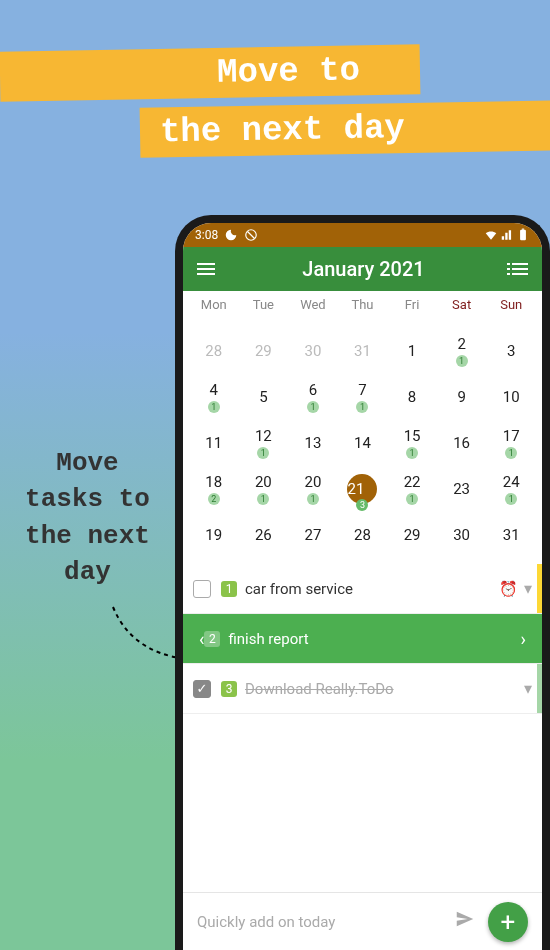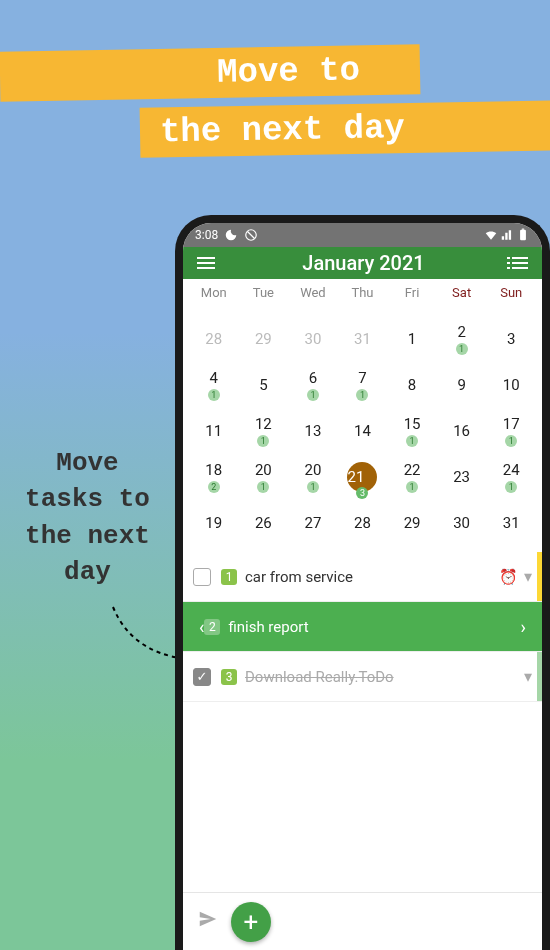--- a/index.html
+++ b/index.html
@@ -22,32 +22,32 @@
     position: absolute; left: 105px; top: 605px; width: 110px; height: 65px;
   }
   .phone {
     position: absolute; left: 175px; top: 215px; width: 375px;
     border: 8px solid #1a1a1a; border-bottom: none;
     border-top-left-radius: 36px; border-top-right-radius: 36px;
     background: #fff; overflow: hidden; height: 735px;
   }
   .phone-inner { width: 100%; height: 100%; position: relative; display: flex; flex-direction: column; }
   .statusbar {
-    background: #737373; color: #fff; height: 24px;
+    background: #a16207; color: #fff; height: 24px;
     display: flex; align-items: center; padding: 12px 12px; font-size: 12px;
   }
   .statusbar .left { display: flex; align-items: center; gap: 6px; }
   .statusbar .right { margin-left: auto; display: flex; gap: 2px; align-items: center;}
   .camera {
     position: absolute; left: 50%; top: 6px; transform: translateX(-50%);
     width: 16px; height: 16px; border-radius: 50%; background: #000;
     box-shadow: inset 0 0 3px #333;
   }
   .appbar {
-    background: #388e3c; color: #fff; height: 32px;
+    background: #388e3c; color: #fff; height: 44px;
     display: flex; align-items: center; padding: 0 14px;
   }
   .appbar .title { flex: 1; text-align: center; font-size: 20px; font-weight: 500; }
   .hamburger, .listbtn { display:flex; flex-direction:column; gap:3px; cursor:pointer;}
   .hamburger span { width:18px; height:2px; background:#fff;}
   .listbtn span { width:16px; height:2px; background:#fff; position:relative;}
   .listbtn span::before { content:""; position:absolute; left:-5px; top:0; width:3px; height:2px; background:#fff;}
   .calendar { padding: 6px 6px 0 6px;}
   .dow { display:grid; grid-template-columns: repeat(7,1fr); text-align:center; font-size:13px; color:#888; margin-bottom:16px;}
   .dow .sat, .dow .sun { color:#7f1d1d;}
@@ -299,20 +299,21 @@
           <span class="idx">3</span>
           <span class="txt strike">Download Really.ToDo</span>
           <span class="chevdown">▾</span>
           <span class="handle"></span>
         </div>
       </div>
 
     <div class="filler"></div>
 
     <div class="bottombar">
+      <div class="placeholder">Quickly add on  today</div>
       <div class="send">
         <svg width="22" height="22" viewBox="0 0 24 24">
             <path fill="#aaa" d="M3 20l18-8L3 4v6l12 2-12 2z"></path>
           </svg>
       </div>
       <div class="fab">+</div>
     </div>
 
   </div>
 </div>

